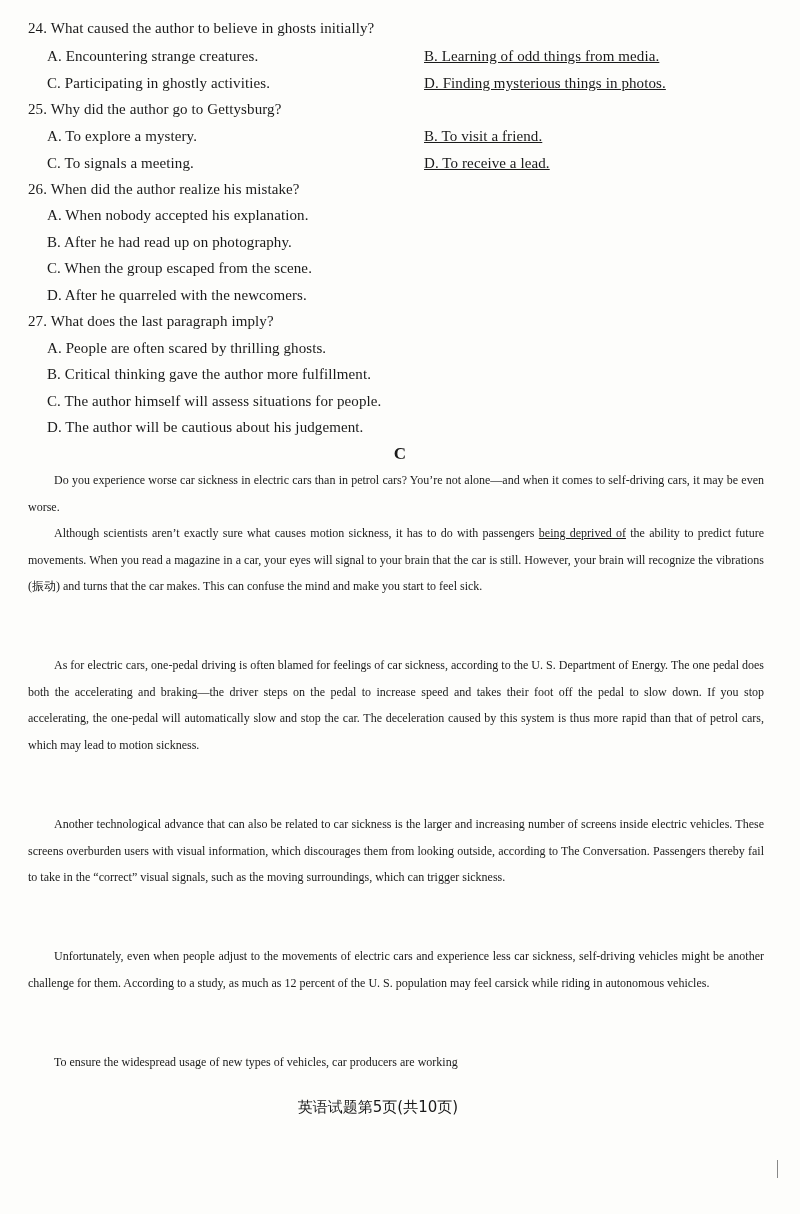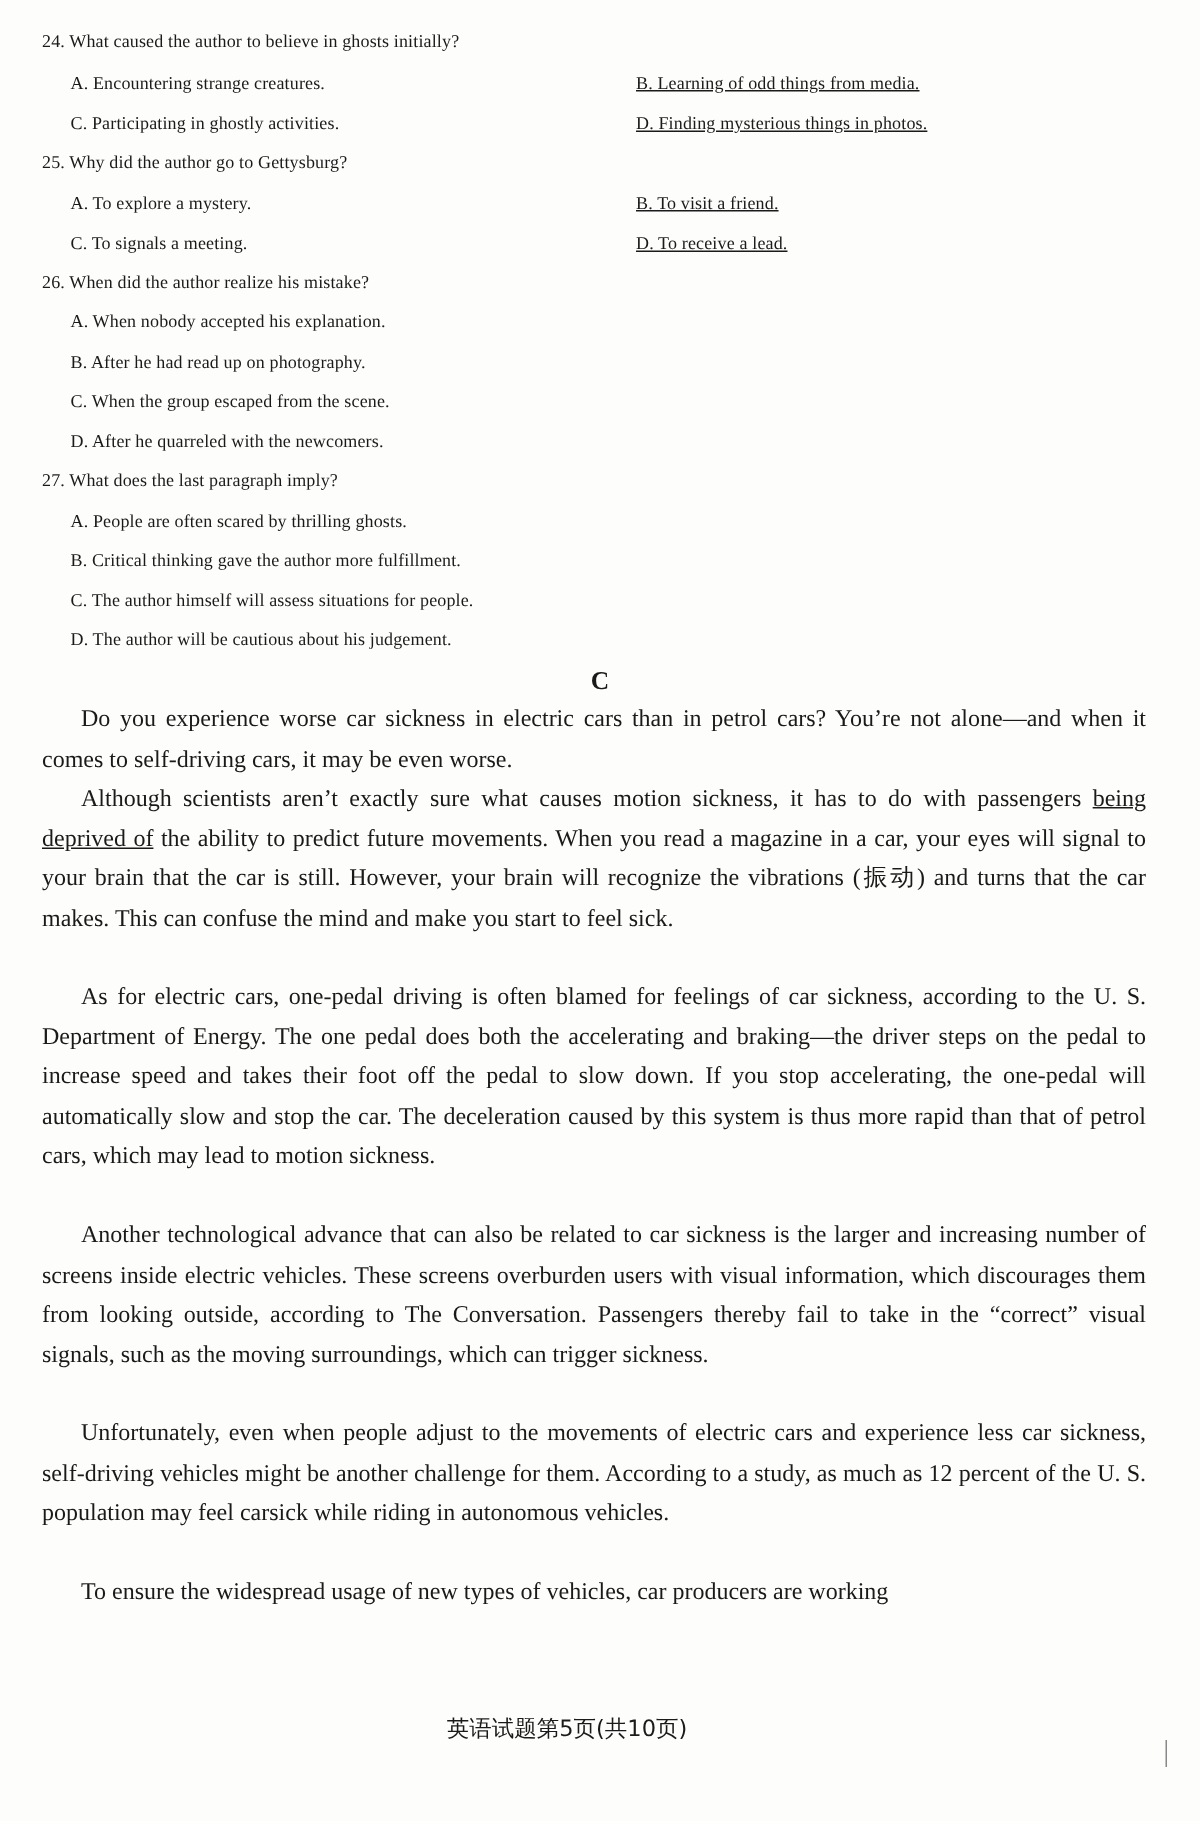--- a/index.html
+++ b/index.html
@@ -1,28 +1,28 @@
 <!DOCTYPE html>
 <html><head>
 <meta charset="utf-8">
 <style>
   html, body { margin: 0; padding: 0; }
   body {
     width: 800px; height: 1214px; background: #fdfdfb; position: relative; overflow: hidden;
     font-family: "Liberation Serif", "DejaVu Serif", serif; color: #1a1a1a;
   }
   .page { position: absolute; left: 0; top: 0; width: 800px; height: 1214px; }
-  .line { position: absolute; font-size: 12px; white-space: nowrap; letter-spacing: 0.1px; }
+  .line { position: absolute; font-size: 15px; white-space: nowrap; letter-spacing: 0.1px; }
   .q { left: 28px; }
   .opt { left: 47px; }
   .opt2 { left: 424px; text-decoration: underline; }
   .heading { position: absolute; left: 0; width: 800px; text-align: center; top: 444px; font-weight: bold; font-size: 17px; }
-  .para { position: absolute; left: 28px; width: 736px; font-size: 16px; line-height: 26.5px; text-align: justify; text-indent: 26px; }
+  .para { position: absolute; left: 28px; width: 736px; font-size: 12px; line-height: 26.5px; text-align: justify; text-indent: 26px; }
   .u { text-decoration: underline; }
-  .footer { position: absolute; left: 0; width: 756px; text-align: center; top: 1143px; font-size: 15px; font-family: "DejaVu Sans", sans-serif; }
+  .footer { position: absolute; left: 0; width: 756px; text-align: center; top: 1098px; font-size: 15px; font-family: "DejaVu Sans", sans-serif; }
   .mark { position: absolute; left: 777px; top: 1160px; width: 1px; height: 18px; background: #888; }
 </style>
 </head>
 <body>
 
 <div class="page">
 
   <div class="line q" style="top:20px">24. What caused the author to believe in ghosts initially?</div>
   <div class="line opt" style="top:48px">A. Encountering strange creatures.</div>
   <div class="line opt2" style="top:48px">B. Learning of odd things from media.</div>

